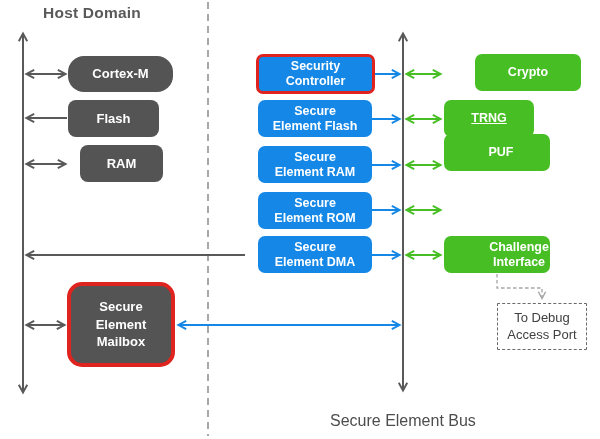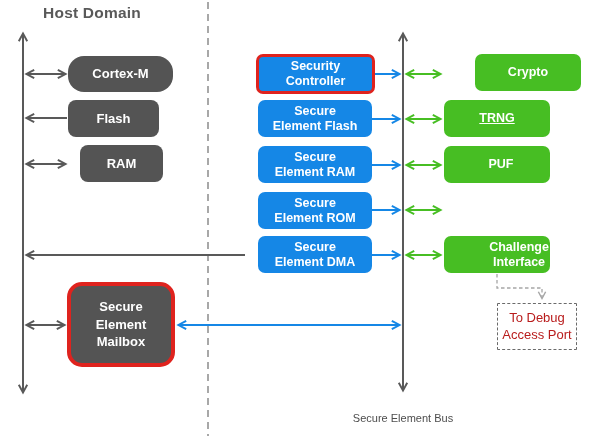--- a/index.html
+++ b/index.html
@@ -23,43 +23,43 @@
   }
   .dark{background:#545454;border-radius:8px;font-size:13px;}
   .blue{background:#1587e6;border-radius:7px;font-size:12.5px;margin-left:12px;}
   .green{background:#47be23;border-radius:7px;font-size:12.5px;}
   .red-ring{border:3px solid #df231e;}
   .mailbox{
     left:67px;top:282px;width:108px;height:85px;background:#545454;
     border:4px solid #df231e;border-radius:15px;font-size:13px;line-height:1.35;
   }
   .debug{
-    left:497px;top:303px;width:80px;height:47px;background:#ffffff;
-    border:1.5px dashed #6a6a6a;color:#b91c1c;font-weight:normal;
+    left:497px;top:303px;width:90px;height:47px;background:#ffffff;
+    border:1.5px dashed #6a6a6a;color:#404040;font-weight:normal;
     font-size:13px;line-height:1.25;border-radius:1px;
   }
   .bus-label{
-    position:absolute;left:330px;top:412px;width:146px;text-align:center;
-    font-size:11px;color:#4d4d4d;
+    position:absolute;left:330px;top:412px;width:146px;text-align:left;
+    font-size:16px;color:#4d4d4d;
   }
 
   
   .b-cortex{left:68px;top:56px;width:105px;height:36px;border-radius:16px;}
   .b-flash {left:68px;top:100px;width:91px;height:37px;}
   .b-ram   {left:80px;top:145px;width:83px;height:37px;}
   
   .b-sc    {left:244px;top:54px;width:119px;height:40px;}
   .b-sef   {left:246px;top:100px;width:114px;height:37px;}
   .b-ser   {left:246px;top:146px;width:114px;height:37px;}
   .b-serom {left:246px;top:192px;width:114px;height:37px;}
   .b-sedma {left:246px;top:236px;width:114px;height:37px;}
   
   .b-crypto{left:444px;top:54px;width:106px;height:37px;margin-left:31px;}
-  .b-trng  {left:444px;top:100px;width:106px;height:37px;text-decoration:underline;}
-  .b-puf   {left:444px;top:146px;width:106px;height:37px;padding-left:8px;}
+  .b-trng  {left:444px;top:100px;width:90px;height:37px;text-decoration:underline;}
+  .b-puf   {left:444px;top:134px;width:106px;height:37px;padding-left:8px;}
   .b-tamper{left:444px;top:192px;width:106px;height:37px;}
   .b-chal  {left:444px;top:236px;width:106px;height:37px;padding-left:44px;}
 
   .lg{stroke:#595959;stroke-width:2;fill:none;}
   .lb{stroke:#1587e6;stroke-width:2;fill:none;}
   .lgr{stroke:#47be23;stroke-width:2;fill:none;}
   .div{stroke:#8c8c8c;stroke-width:1.5;stroke-dasharray:7 5;fill:none;}
   .dash{stroke:#a6a6a6;stroke-width:1.3;stroke-dasharray:3.5 2.5;fill:none;}
 </style>
 </head>

